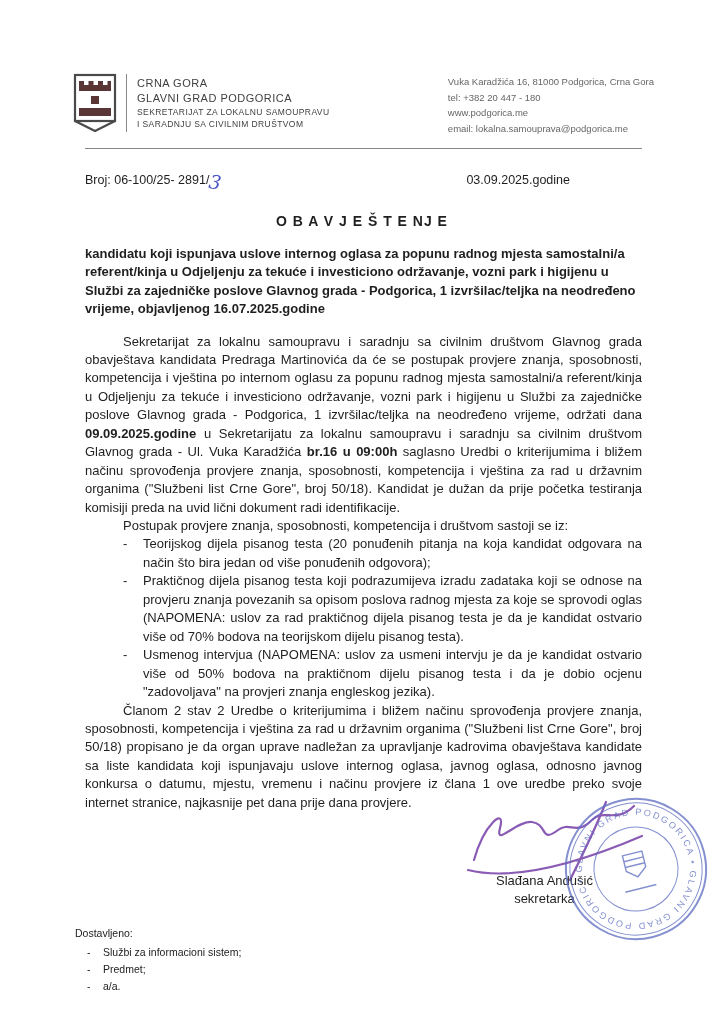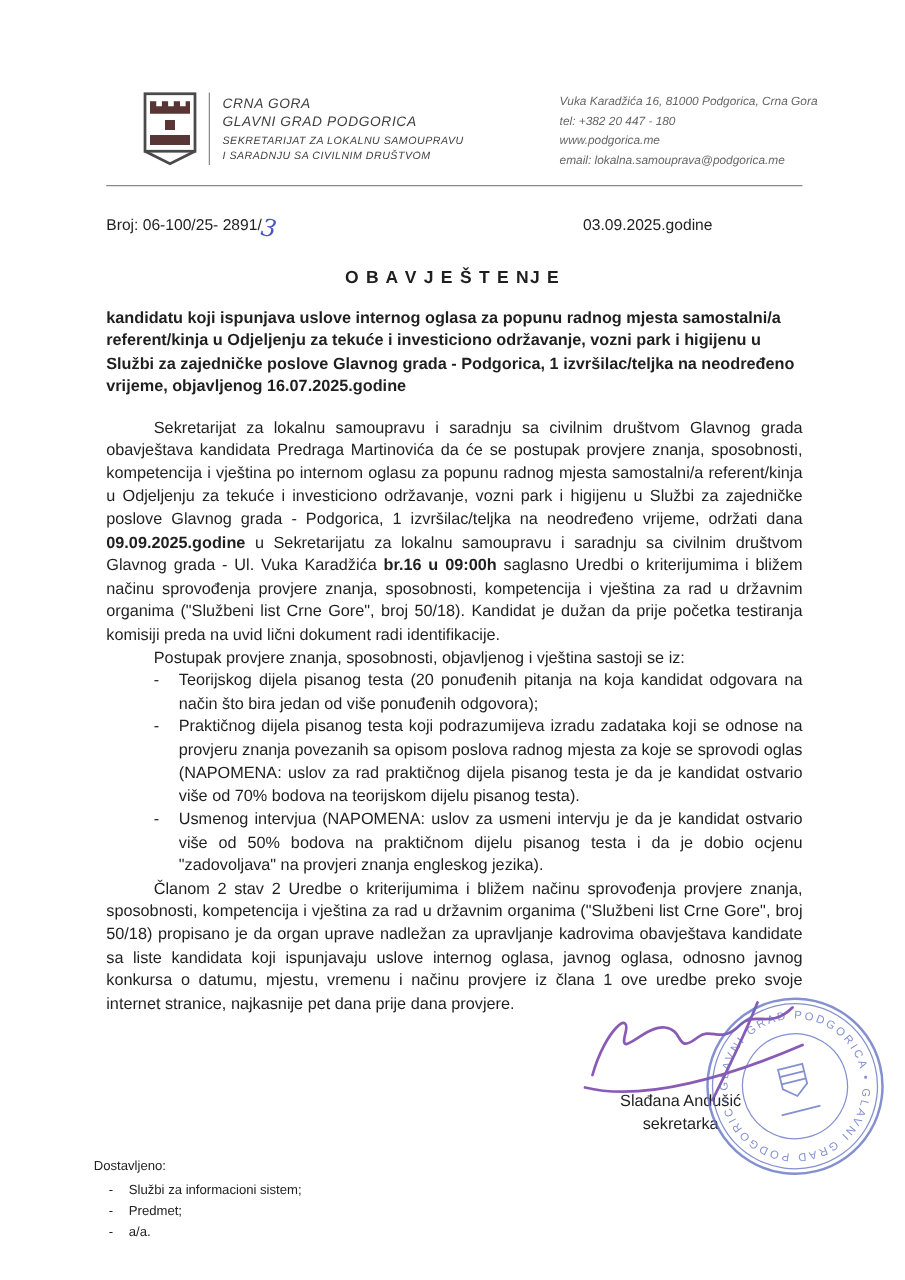--- a/index.html
+++ b/index.html
@@ -6,21 +6,21 @@
   .page{
     position:relative;
     width:724px;height:1024px;
     margin:0 auto;
     background:#ffffff;
     font-family:"Liberation Sans", sans-serif;
     color:#1f1f1f;
     overflow:hidden;
   }
   
-  .header{display:flex;align-items:center;padding:70px 70px 0 114px;font-style:italic;}
+  .header{display:flex;align-items:center;padding:70px 70px 0 73px;}
   .coat{width:44px;height:60px;flex-shrink:0;}
   .vline{width:1px;height:58px;background:#8a8a8a;margin:0 10px 0 9px;flex-shrink:0;}
   .org{display:flex;flex-direction:column;justify-content:center;}
   .org-big{font-size:11px;color:#3f3f3f;letter-spacing:.5px;line-height:15px;}
   .org-small{font-size:8.5px;color:#3f3f3f;letter-spacing:.4px;line-height:11px;margin-top:1px;}
   .spacer{flex:1;}
   .contact{font-size:9.5px;color:#666;line-height:1.65;padding-top:4px;max-width:230px;}
   .hr{height:0;border-top:1.5px solid #888;margin:11px 82px 0 85px;}
   
   .meta-row{display:flex;justify-content:space-between;margin:24px 82px 0 85px;font-size:12.5px;}
@@ -86,21 +86,21 @@
     <div><span>Broj: 06-100/25- 2891/</span><span class="hand">3</span></div>
     <div class="date">03.09.2025.godine</div>
   </div>
 
   <h1 class="title">O B A V J E Š T E NJ E</h1>
 
   <p class="subject">kandidatu koji ispunjava uslove internog oglasa za popunu radnog mjesta samostalni/a referent/kinja u Odjeljenju za tekuće i investiciono održavanje, vozni park i higijenu u Službi za zajedničke poslove Glavnog grada - Podgorica, 1 izvršilac/teljka na neodređeno vrijeme, objavljenog 16.07.2025.godine</p>
 
   <p class="par first"><span>Sekretarijat za lokalnu samoupravu i saradnju sa civilnim društvom Glavnog grada obavještava kandidata Predraga Martinovića da će se postupak provjere znanja, sposobnosti, kompetencija i vještina po internom oglasu za popunu radnog mjesta samostalni/a referent/kinja u Odjeljenju za tekuće i investiciono održavanje, vozni park i higijenu u Službi za zajedničke poslove Glavnog grada - Podgorica, 1 izvršilac/teljka na neodređeno vrijeme, održati dana </span><b>09.09.2025.godine</b><span> u Sekretarijatu za lokalnu samoupravu i saradnju sa civilnim društvom Glavnog grada - Ul. Vuka Karadžića </span><b>br.16 u 09:00h</b><span> saglasno Uredbi o kriterijumima i bližem načinu sprovođenja provjere znanja, sposobnosti, kompetencija i vještina za rad u državnim organima ("Službeni list Crne Gore", broj 50/18). Kandidat je dužan da prije početka testiranja komisiji preda na uvid lični dokument radi identifikacije.</span></p>
 
-  <p class="par">Postupak provjere znanja, sposobnosti, objavljenog i vještina sastoji se iz:</p>
+  <p class="par">Postupak provjere znanja, sposobnosti, kompetencija i društvom sastoji se iz:</p>
 
   <div class="list">
     <div class="list-item">
       <span class="dash">-</span>
       <span class="li-text">Teorijskog dijela pisanog testa (20 ponuđenih pitanja na koja kandidat odgovara na način što bira jedan od više ponuđenih odgovora);</span>
     </div>
     <div class="list-item">
       <span class="dash">-</span>
       <span class="li-text">Praktičnog dijela pisanog testa koji podrazumijeva izradu zadataka koji se odnose na provjeru znanja povezanih sa opisom poslova radnog mjesta za koje se sprovodi oglas (NAPOMENA: uslov za rad praktičnog dijela pisanog testa je da je kandidat ostvario više od 70% bodova na teorijskom dijelu pisanog testa).</span>
     </div>

